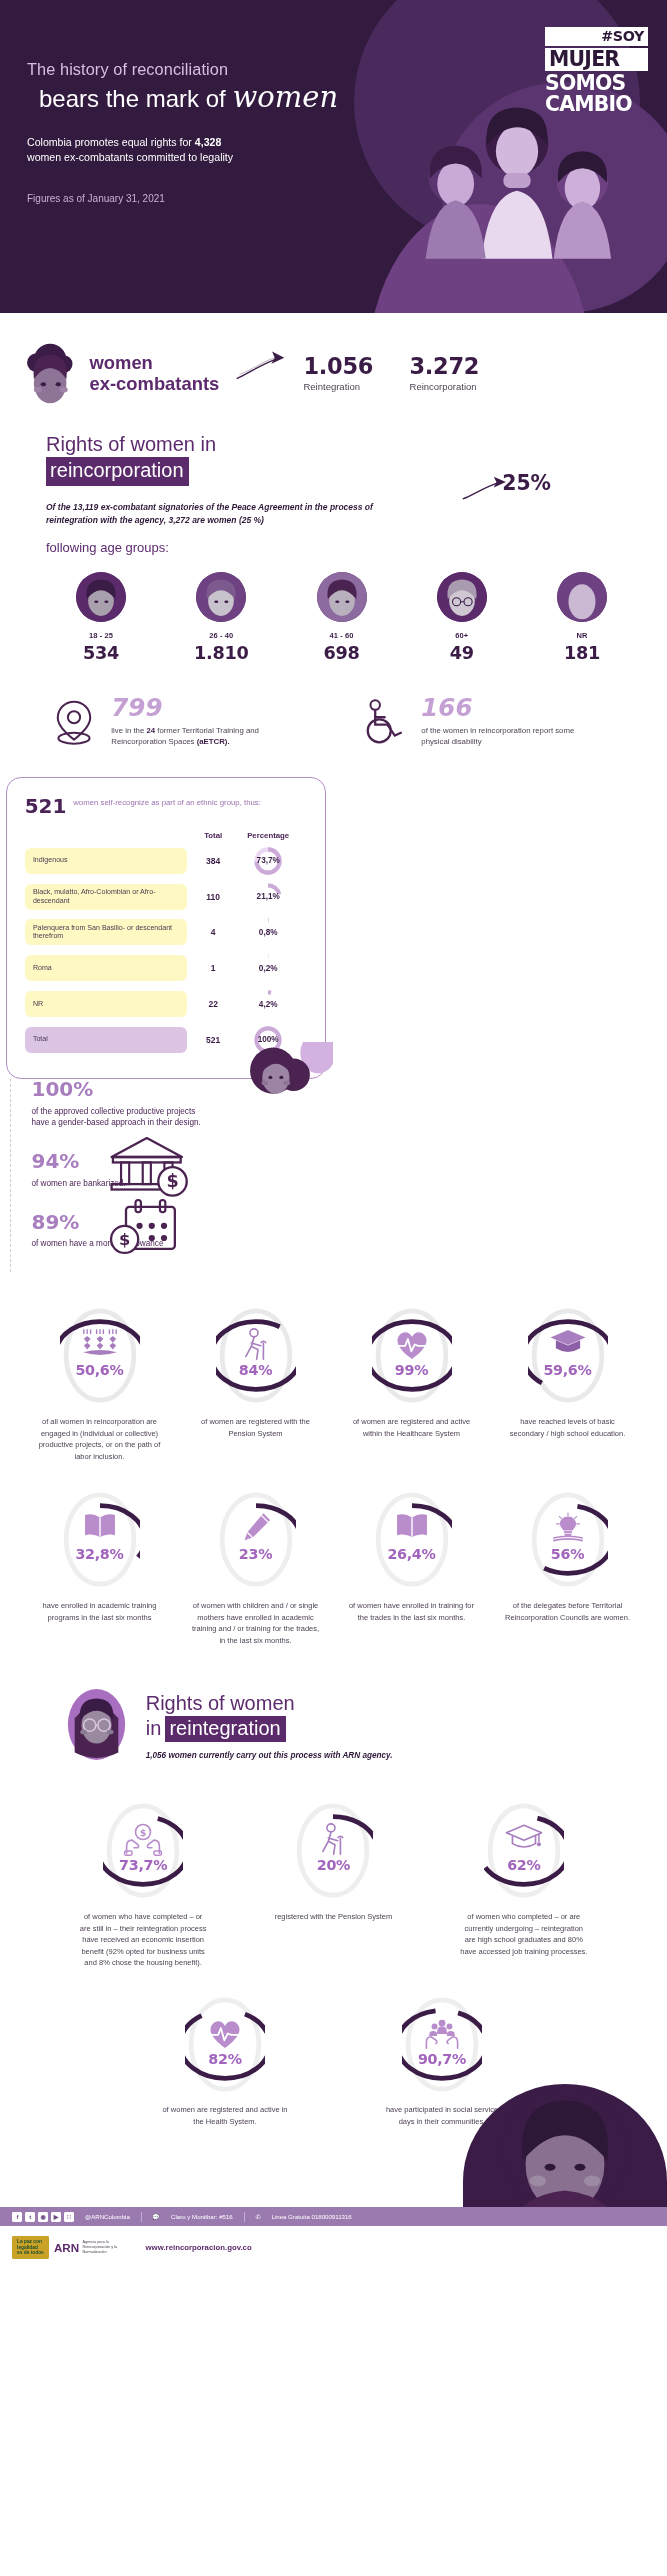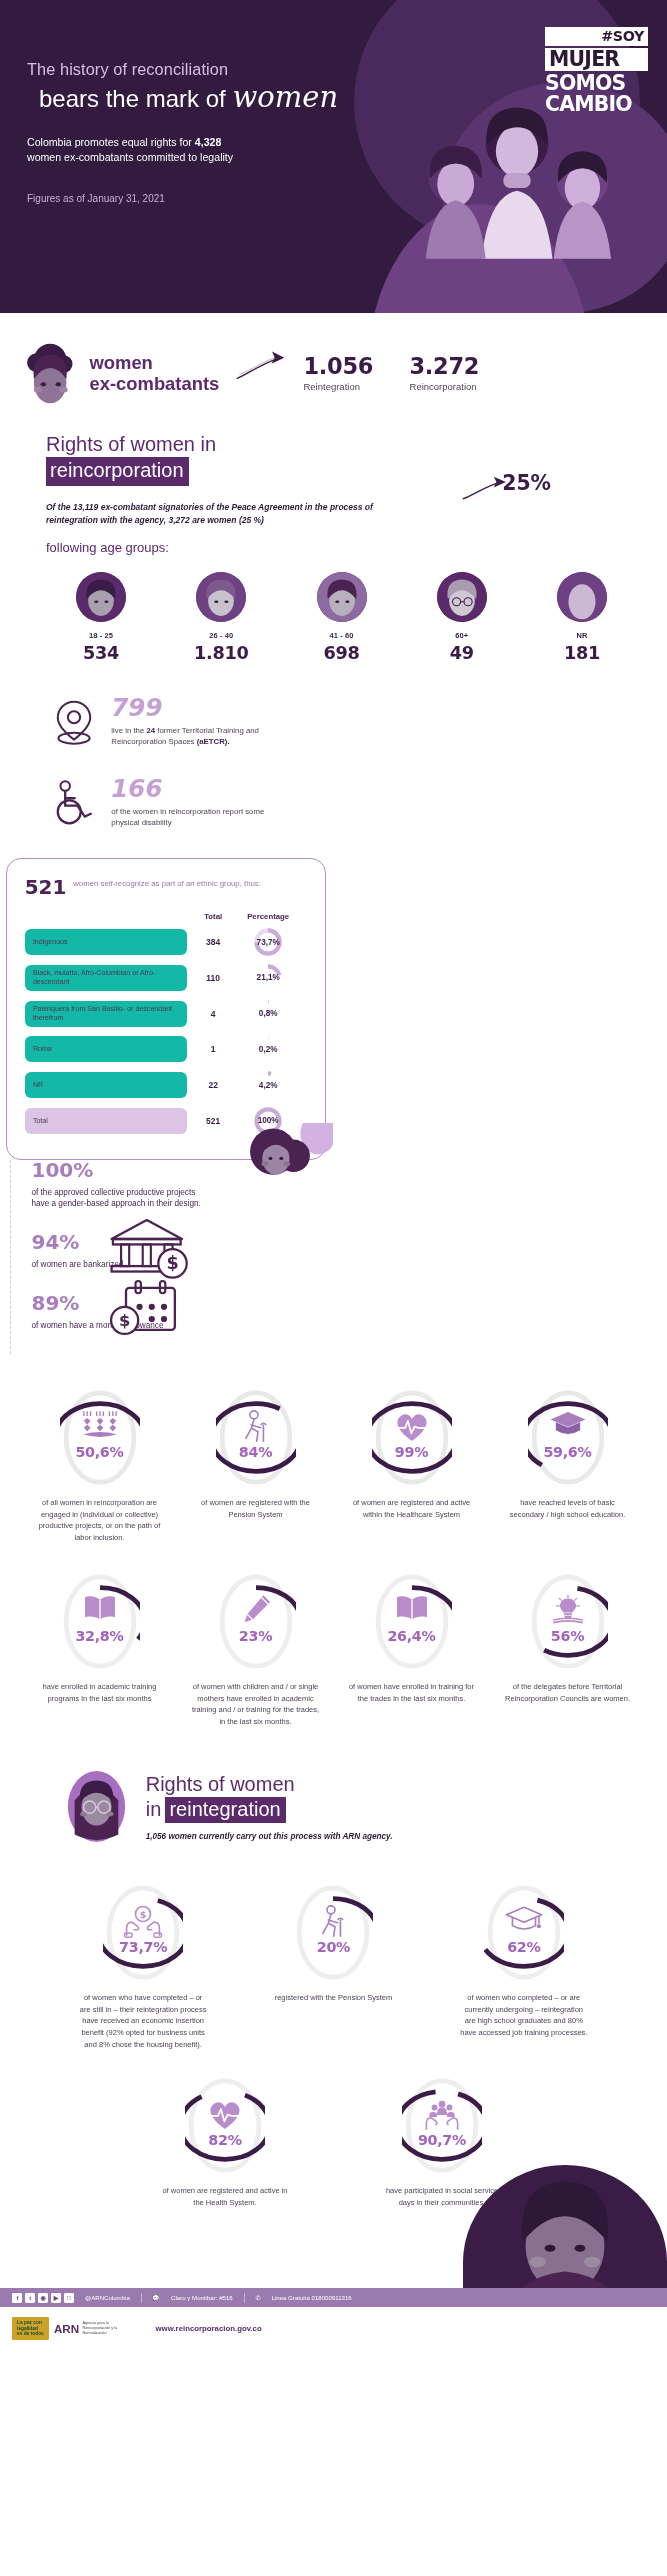--- a/index.html
+++ b/index.html
@@ -70,40 +70,40 @@
   
   .ages { display:flex; justify-content:space-between; padding:15px 48px 0 48px;margin-left:16px; }
   .age { text-align:center; width:74px; }
   .age-av { width:50px; height:50px; border-radius:50%; margin:0 auto 9.5px auto;
       position:relative; overflow:hidden; background:#5b2a6b; }
   .age-range { font-size:7.5px; font-weight:700; color:#3b1c47; letter-spacing:0.1px; }
   .age-num { font-size:17.7px; font-weight:700; color:#3b1c47; margin-top:2.7px;
       font-family:"DejaVu Sans", sans-serif; letter-spacing:-0.3px;}
 
   
-  .twostats { display:flex; padding:33px 28px 0 49px; gap:30px;flex-direction:column; }
+  .twostats { display:flex; padding:33px 28px 0 49px; gap:30px; }
   .tstat { display:flex; gap:12.3px; align-items:flex-start; width:293px; }
   .tstat .icn { width:50px; flex:0 0 50px; display:flex; justify-content:center;
       padding-top:2.7px; }
   .tstat .bign { font-size:24.5px; font-weight:700; font-style:italic; color:#c4a0d4;
       line-height:1; font-family:"DejaVu Sans", sans-serif;}
   .tstat .txt { font-size:7.8px; color:#4f4455; line-height:1.45; margin-top:4.1px; width:170px;}
   .tstat .txt b { color:#3b1c47; font-weight:700; }
 
   
   .mid { display:flex; padding:30px 23px 0 6px; gap:0px;flex-direction:column; }
   .panel { width:320px; border:1px solid #b48cc6; border-radius:15px; padding:17.7px 15px 17.7px 17.7px; }
   .panel-head { display:flex; align-items:flex-start; gap:6.8px; margin-bottom:15px; }
   .panel-head .n { font-size:20px; font-weight:700; color:#4b2356;
       font-family:"DejaVu Sans", sans-serif; line-height:1; }
   .panel-head .d { font-size:7.8px; color:#9c73b1; line-height:1.3; padding-top:2px; }
   .thead { display:flex; font-size:7.8px; font-weight:700; color:#4b2356; margin-bottom:5.4px; }
   .c1 { width:162px; } .c2 { width:53px; text-align:center; } .c3 { width:57px; text-align:center;}
   .trow { display:flex; align-items:center; margin-bottom:4.8px; }
-  .pill { width:162px; min-height:26px; background:#14b8a6; border-radius:6.1px;
+  .pill { width:162px; min-height:26px; background:#fef9c3; border-radius:6.1px;
       display:flex; align-items:center; padding:4.1px 8.2px; font-size:7.1px; color:#4a3a52;
       line-height:1.25; }
   .trow.total .pill { background:#dcc4e5; }
   .tot { width:53px; text-align:center; font-size:8.5px; font-weight:700; color:#3b1c47; }
   .pctcell { width:57px; text-align:center; font-size:8.2px; font-weight:700; color:#3b1c47;
       position:relative; height:31px; display:flex; align-items:center; justify-content:center; }
   .pctcell svg { position:absolute; left:50%; top:50%; transform:translate(-50%,-50%); }
   .pctcell span { position:relative; z-index:2; }
 
   .rightcol { width:320px; padding-left:20.4px; border-left:1.1px dashed #cfcfcf; margin-left:4.1px;}
@@ -129,21 +129,21 @@
   .foot-blob { position:absolute; right:0; bottom:27px; width:204px; height:157px;
       border-radius:50% 50% 0 0 / 62% 62% 0 0; background:#3b1c47; overflow:hidden; }
   .foot-bar { position:absolute; left:0; bottom:42px; width:667px; height:19px;
       background:#9b7ab0; display:flex; align-items:center; padding:0 12.3px; gap:11px;
       color:#fff; font-size:6.1px; z-index:6;}
   .social { display:flex; gap:2.7px; }
   .sq { width:10.2px; height:10.2px; background:#fff; color:#6f4c85; border-radius:1.4px;
       display:flex; align-items:center; justify-content:center; font-size:6.1px; font-weight:700;}
   .fdiv { width:0.7px; height:10.2px; background:#c4aed2; }
   .foot-white { position:absolute; left:0; bottom:0; width:667px; height:42px;
-      background:#fff; z-index:5; display:flex; align-items:center; padding:0 12.3px; gap:20px;}
+      background:#fff; z-index:5; display:flex; align-items:center; padding:0 12.3px; gap:10px;}
   .flogo { display:flex; align-items:center; gap:5.4px; }
   .flogo-co { background:#c9a227; color:#1b4d2e; font-size:4.8px; font-weight:700;
       padding:3.4px 4.8px; line-height:1.15; border-radius:1.4px;}
   .flogo-arn { display:flex; align-items:center; gap:3.4px; }
   .arn-mark { font-size:11.6px; font-weight:700; color:#5b2a6b; }
   .arn-sub { font-size:3.8px; color:#4f4455; line-height:1.25; width:49px; }
   .fsite { font-size:7.8px; font-weight:700; color:#5b2a6b; margin-left:4.1px;}
 </style>
 </head>
 <body>

